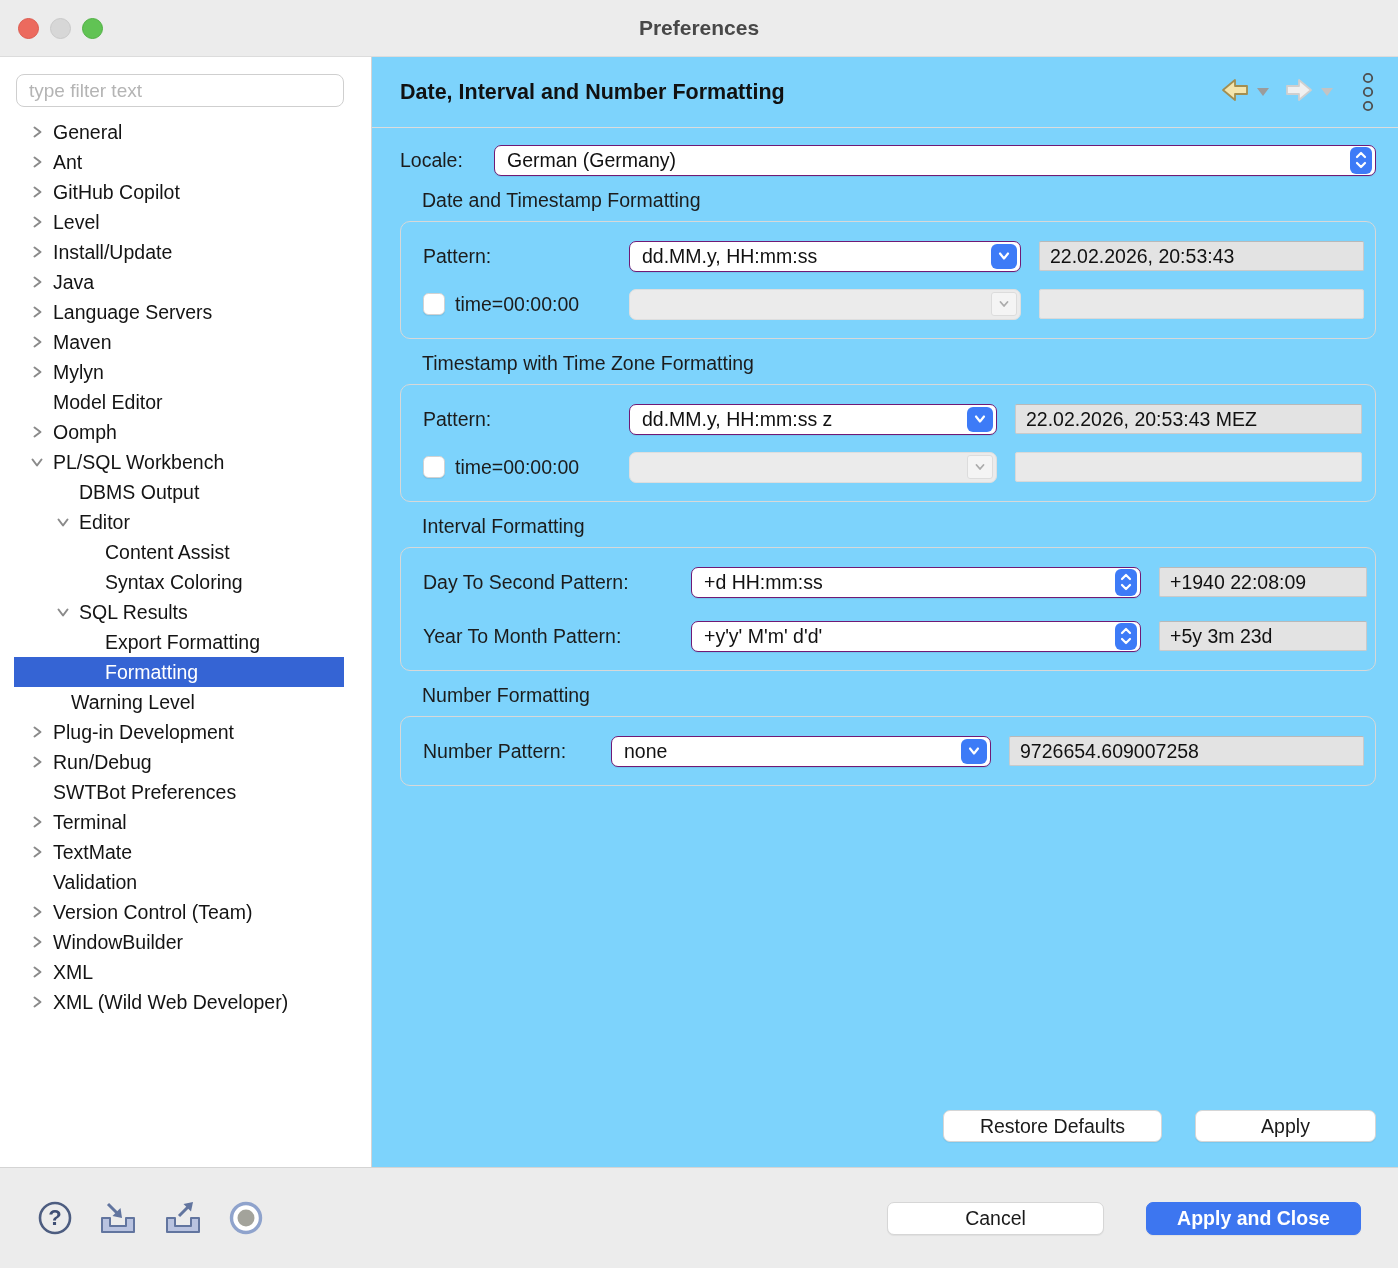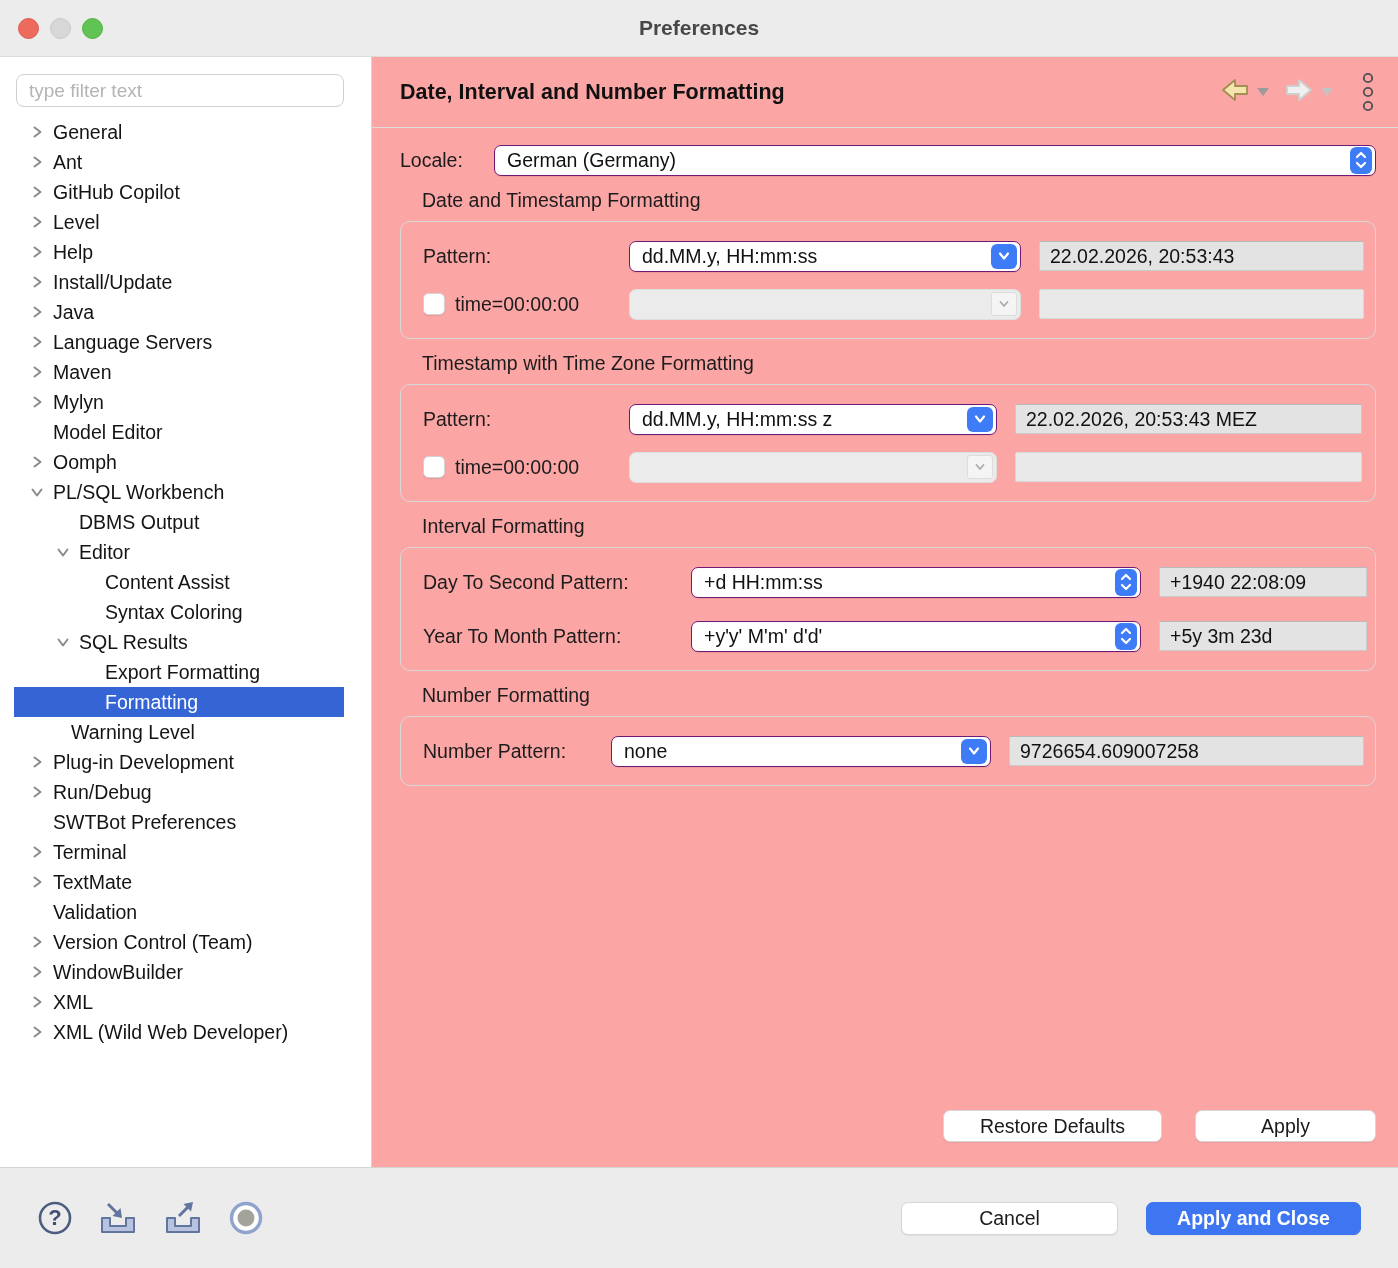--- a/index.html
+++ b/index.html
@@ -28,21 +28,21 @@
   .filter-input::placeholder { color:#b4b4b4; }
   .tree { margin-top:10px; }
   .tree-row { height:30px; display:flex; align-items:center; font-size:19.5px; color:#141414; position:relative; cursor:default; }
   .chev-slot { width:33px; flex:0 0 33px; display:flex; align-items:center; justify-content:center; }
   .tree-label { position:relative; z-index:1; white-space:nowrap; }
   .tree-row.selected .tree-label { color:#fff; }
   .tree-row.selected::before { content:""; position:absolute; top:0; bottom:0; left:14px; right:27px; background:#3564d4; }
   .tree-row.selected .chev-slot { position:relative; z-index:1; }
 
   
-  .main { flex:1 1 auto; display:flex; flex-direction:column; background:#fca5a5; min-width:0; }
+  .main { flex:1 1 auto; display:flex; flex-direction:column; background:#7dd3fc; min-width:0; }
   .main-header { height:71px; flex:0 0 71px; display:flex; align-items:center; padding:0 24px 0 28px;
                  border-bottom:1px solid #dcdcdc; }
   .main-title { font-size:21.5px; font-weight:700; color:#111; flex:1; }
   .nav-icons { display:flex; align-items:center; gap:7px; }
   .tri-down { width:0; height:0; border-left:6px solid transparent; border-right:6px solid transparent; border-top:8px solid #9b9b9b; margin-right:8px; }
   .tri-down.lite { border-top-color:#c3c3c3; }
   .dots { margin-left:14px; display:flex; align-items:center; }
 
   .content { flex:1 1 auto; display:flex; flex-direction:column; padding:0 22px 0 28px; min-height:0; }
 
@@ -92,21 +92,21 @@
          font-size:19.5px; color:#1a1a1a; display:flex; align-items:center; justify-content:center;
          box-shadow:0 1px 1px rgba(0,0,0,.06); cursor:default; }
   .btn-restore { width:219px; }
   .btn-apply { width:181px; }
 
   
   .bottom-bar { height:101px; flex:0 0 101px; background:#ececec; border-top:1px solid #d4d4d4;
                 display:flex; align-items:center; padding:0 37px 0 33px; }
   .footer-icons { display:flex; align-items:center; gap:17px; flex:1; }
   .f-icon { display:flex; align-items:center; justify-content:center; }
-  .footer-btns { display:flex; align-items:center; gap:28px; }
+  .footer-btns { display:flex; align-items:center; gap:42px; }
   .btn-cancel { width:217px; height:33px; }
   .btn-primary { width:215px; height:33px; background:#3d76f0; border-color:#3d76f0; color:#fff; font-weight:700; }
 </style>
 </head>
 <body>
 
 <div class="window">
 
   <div class="titlebar">
     <div class="traffic">
@@ -147,28 +147,20 @@
             </span>
             <span class="tree-label">GitHub Copilot</span>
           </div>
           <div class="tree-row" style="padding-left: 20px;">
             <span class="chev-slot">
               <svg width="14" height="14" viewBox="0 0 14 14">
                 <polyline points="4.5,2.5 10.5,7 4.5,11.5" fill="none" stroke="#8a8a8a" stroke-width="2" stroke-linecap="round" stroke-linejoin="round"></polyline>
               </svg>
             </span>
             <span class="tree-label">Level</span>
-          </div>
-          <div class="tree-row" style="padding-left: 20px;">
-            <span class="chev-slot">
-              <svg width="14" height="14" viewBox="0 0 14 14">
-                <polyline points="4.5,2.5 10.5,7 4.5,11.5" fill="none" stroke="#8a8a8a" stroke-width="2" stroke-linecap="round" stroke-linejoin="round"></polyline>
-              </svg>
-            </span>
-            <span class="tree-label">Help</span>
           </div>
           <div class="tree-row" style="padding-left: 20px;">
             <span class="chev-slot">
               <svg width="14" height="14" viewBox="0 0 14 14">
                 <polyline points="4.5,2.5 10.5,7 4.5,11.5" fill="none" stroke="#8a8a8a" stroke-width="2" stroke-linecap="round" stroke-linejoin="round"></polyline>
               </svg>
             </span>
             <span class="tree-label">Install/Update</span>
           </div>
           <div class="tree-row" style="padding-left: 20px;">

